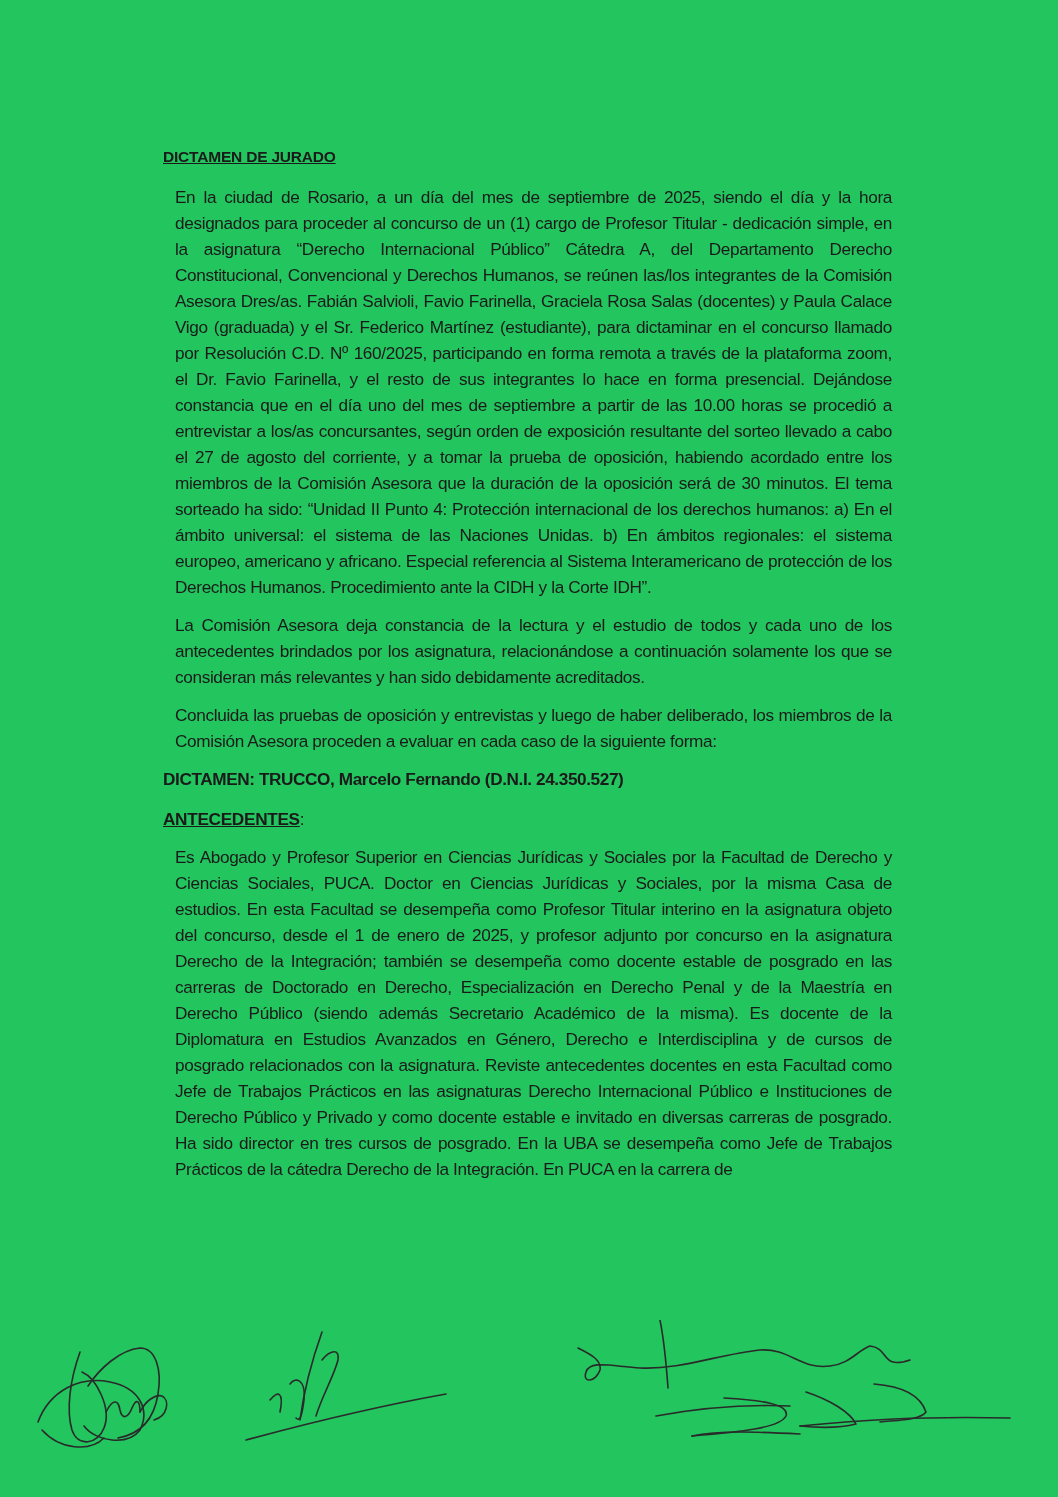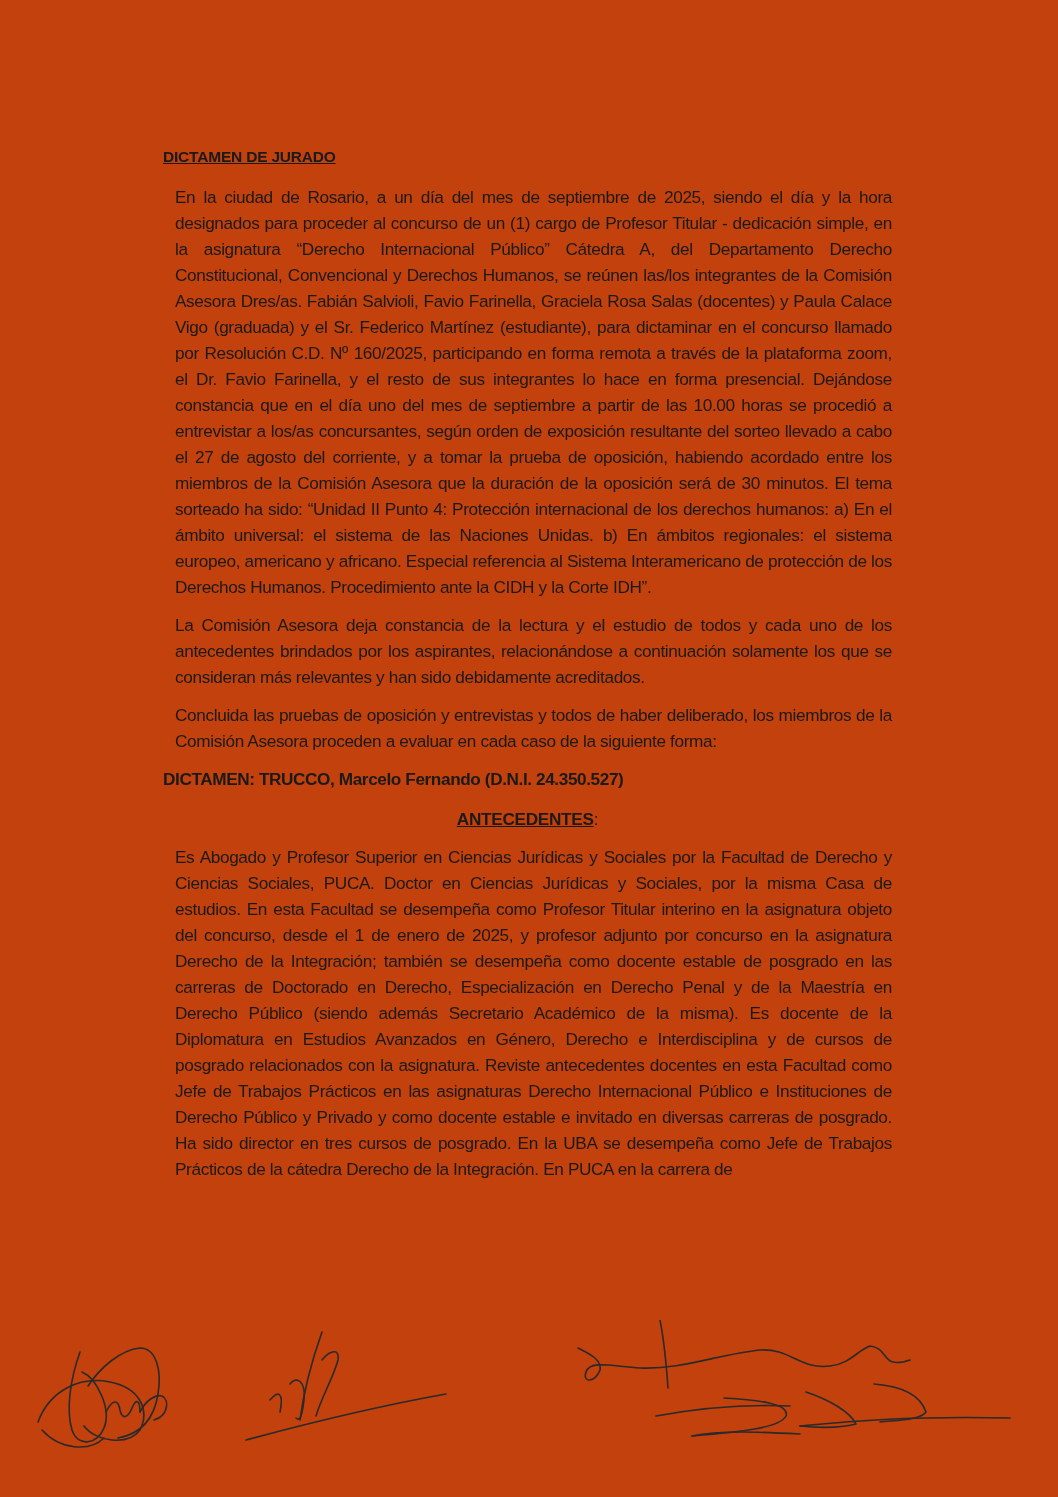--- a/index.html
+++ b/index.html
@@ -13,21 +13,21 @@
       position: relative;
       overflow: hidden;
       font-family: "Liberation Sans", "DejaVu Sans", sans-serif;
       color: #1a1a1a;
     }
     .page {
       position: absolute;
       left: 0; top: 0;
       width: 1058px;
       height: 1497px;
-      background: #c2410c;
+      background: #22c55e;
     }
     .content {
       position: absolute;
       left: 163px;
       top: 146px;
       width: 729px;
     }
     .title {
       font-weight: bold;
       text-decoration: underline;
@@ -51,21 +51,20 @@
       line-height: 26px;
       margin: 12px 0 14px 0;
       letter-spacing: -0.4px;
     }
     .section-head {
       font-size: 17.2px;
       font-weight: bold;
       line-height: 26px;
       margin: 0 0 12px 0;
       letter-spacing: -0.3px;
-      text-align: center;
     }
     .section-head .u {
       text-decoration: underline;
     }
     .signatures {
       position: absolute;
       left: 0;
       top: 1320px;
       width: 1058px;
       height: 177px;
@@ -83,22 +82,22 @@
     }
   </style>
 </head>
 <body>
 
 <div class="page">
   <div class="content">
     <div class="title">DICTAMEN DE JURADO</div>
 
     <p class="para">En la ciudad de Rosario, a un día del mes de septiembre de 2025, siendo el día y la hora designados para proceder al concurso de un (1) cargo de Profesor Titular - dedicación simple, en la asignatura “Derecho Internacional Público” Cátedra A, del Departamento Derecho Constitucional, Convencional y Derechos Humanos, se reúnen las/los integrantes de la Comisión Asesora Dres/as. Fabián Salvioli, Favio Farinella, Graciela Rosa Salas (docentes) y Paula Calace Vigo (graduada) y el Sr. Federico Martínez (estudiante), para dictaminar en el concurso llamado por Resolución C.D. Nº 160/2025, participando en forma remota a través de la plataforma zoom, el Dr. Favio Farinella, y el resto de sus integrantes lo hace en forma presencial. Dejándose constancia que en el día uno del mes de septiembre a partir de las 10.00 horas se procedió a entrevistar a los/as concursantes, según orden de exposición resultante del sorteo llevado a cabo el 27 de agosto del corriente, y a tomar la prueba de oposición, habiendo acordado entre los miembros de la Comisión Asesora que la duración de la oposición será de 30 minutos. El tema sorteado ha sido: “Unidad II Punto 4: Protección internacional de los derechos humanos: a) En el ámbito universal: el sistema de las Naciones Unidas. b) En ámbitos regionales: el sistema europeo, americano y africano. Especial referencia al Sistema Interamericano de protección de los Derechos Humanos. Procedimiento ante la CIDH y la Corte IDH”.</p>
-    <p class="para">La Comisión Asesora deja constancia de la lectura y el estudio de todos y cada uno de los antecedentes brindados por los aspirantes, relacionándose a continuación solamente los que se consideran más relevantes y han sido debidamente acreditados.</p>
-    <p class="para">Concluida las pruebas de oposición y entrevistas y todos de haber deliberado, los miembros de la Comisión Asesora proceden a evaluar en cada caso de la siguiente forma:</p>
+    <p class="para">La Comisión Asesora deja constancia de la lectura y el estudio de todos y cada uno de los antecedentes brindados por los asignatura, relacionándose a continuación solamente los que se consideran más relevantes y han sido debidamente acreditados.</p>
+    <p class="para">Concluida las pruebas de oposición y entrevistas y luego de haber deliberado, los miembros de la Comisión Asesora proceden a evaluar en cada caso de la siguiente forma:</p>
 
     <div class="aspirante">DICTAMEN: TRUCCO, Marcelo Fernando (D.N.I. 24.350.527)</div>
 
     <div class="section-head">
       <span class="u">ANTECEDENTES</span><span style="font-weight:normal">:</span>
     </div>
 
     <p class="para">Es Abogado y Profesor Superior en Ciencias Jurídicas y Sociales por la Facultad de Derecho y Ciencias Sociales, PUCA. Doctor en Ciencias Jurídicas y Sociales, por la misma Casa de estudios. En esta Facultad se desempeña como Profesor Titular interino en la asignatura objeto del concurso, desde el 1 de enero de 2025, y profesor adjunto por concurso en la asignatura Derecho de la Integración; también se desempeña como docente estable de posgrado en las carreras de Doctorado en Derecho, Especialización en Derecho Penal y de la Maestría en Derecho Público (siendo además Secretario Académico de la misma). Es docente de la Diplomatura en Estudios Avanzados en Género, Derecho e Interdisciplina y de cursos de posgrado relacionados con la asignatura. Reviste antecedentes docentes en esta Facultad como Jefe de Trabajos Prácticos en las asignaturas Derecho Internacional Público e Instituciones de Derecho Público y Privado y como docente estable e invitado en diversas carreras de posgrado. Ha sido director en tres cursos de posgrado. En la UBA se desempeña como Jefe de Trabajos Prácticos de la cátedra Derecho de la Integración. En PUCA en la carrera de</p>
   </div>
 

